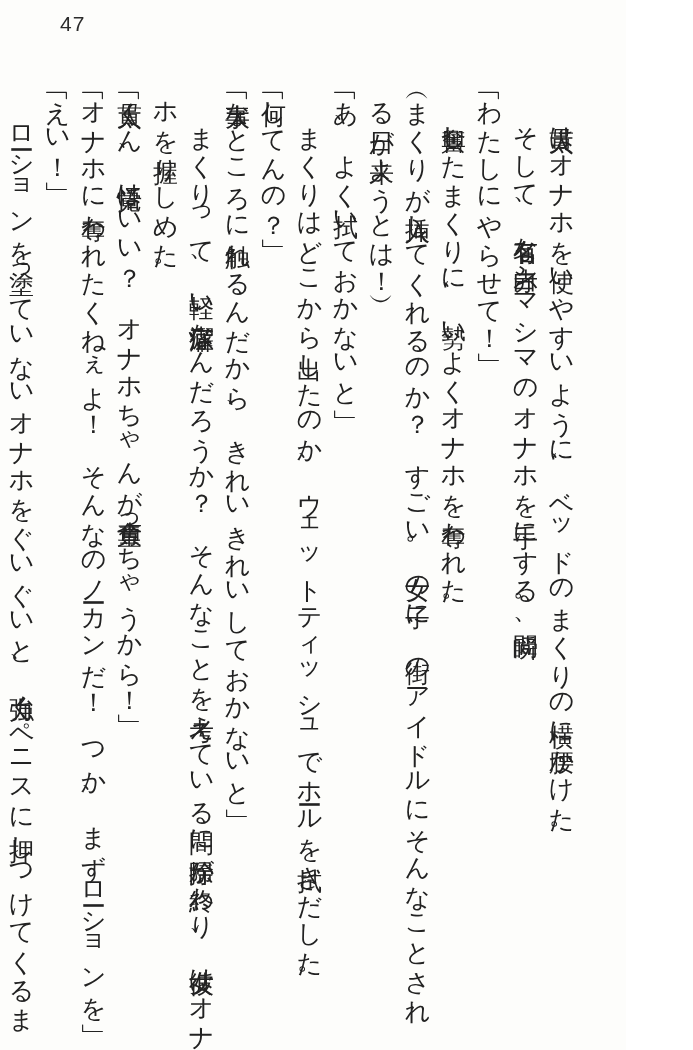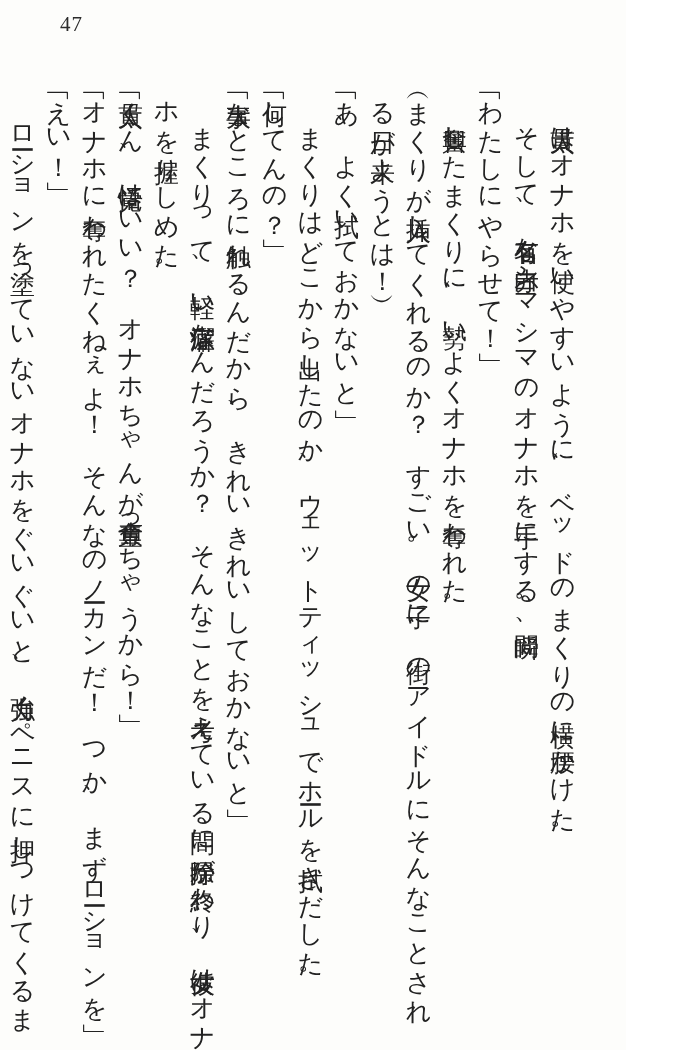--- a/index.html
+++ b/index.html
@@ -5,21 +5,21 @@
   html, body {
     margin: 0;
     padding: 0;
   }
   .page {
     position: relative;
     width: 626px;
     height: 1050px;
     background: #fdfdfb;
     overflow: hidden;
-    font-family: Liberation Serif, serif;
+    font-family: Liberation Sans, sans-serif;
   }
   .page-number {
     position: absolute;
     top: 12px;
     left: 60px;
     font-size: 21px;
     color: #2b2b2b;
     letter-spacing: 1px;
   }
   .text-block {

